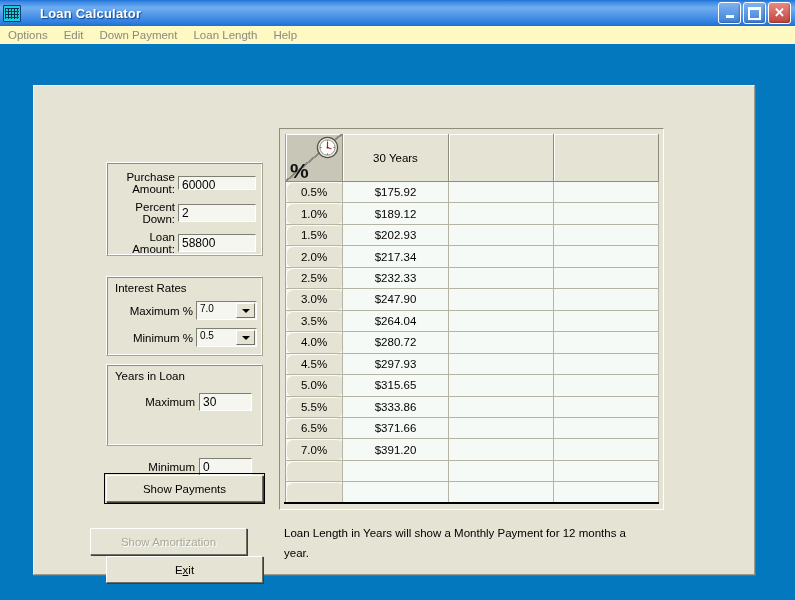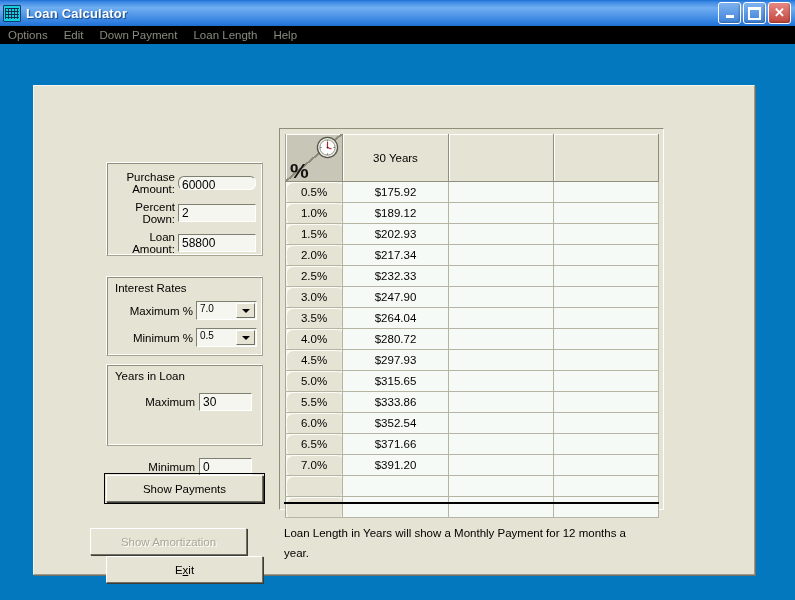--- a/index.html
+++ b/index.html
@@ -24,38 +24,39 @@
   #app-icon::after{
     content:"";position:absolute;left:1px;top:2px;right:1px;bottom:2px;
     background:
       repeating-linear-gradient(to right,#0a2f55 0 1px,transparent 1px 3px),
       repeating-linear-gradient(to bottom,#0a2f55 0 1px,transparent 1px 3px);
   }
   #title-text{
     color:#ffffff;font-size:13px;font-weight:bold;
     text-shadow:1px 1px 1px rgba(0,40,90,.7);
     letter-spacing:.2px;
+    margin-left:14px;
   }
   #win-buttons{margin-left:auto;display:flex;gap:2px;padding-right:4px;}
   .wbtn{
     width:21px;height:20px;border:1px solid #ffffff;border-radius:3px;
     display:flex;align-items:center;justify-content:center;
     font-size:11px;color:#fff;font-weight:bold;
     box-shadow:inset -1px -1px 2px rgba(0,0,0,.25);
   }
   .wbtn.min{background:linear-gradient(to bottom,#7fb3ef,#3f82da);}
   .wbtn.max{background:linear-gradient(to bottom,#7fb3ef,#3f82da);}
   .wbtn.close{background:linear-gradient(to bottom,#e88a84,#c1453d);border-color:#fff;}
   .gl-min{width:8px;height:3px;background:#fff;margin-top:6px;}
   .gl-max{width:9px;height:8px;border:2px solid #fff;border-top-width:3px;}
   .gl-close{font-size:13px;line-height:12px;font-family:"Liberation Sans",sans-serif;}
   
   #menubar{
     position:absolute;left:0;top:26px;width:795px;height:18px;
-    background:#000000;display:flex;align-items:center;
+    background:#fef9c3;display:flex;align-items:center;
   }
   .menu-item{
     font-size:11.5px;color:#8a8a7e;padding:1px 8px;white-space:nowrap;
   }
   
   #client{
     position:absolute;left:0;top:44px;width:795px;height:556px;
     background:#0478be;
   }
   
@@ -200,21 +201,21 @@
 <div id="client">
 
   <div id="panel">
 
     <div class="groupbox" style="left:72px;top:76px;width:155px;height:92px;">
       <div class="fieldrow" style="left:6px;top:8px;width:100%;">
         <div class="flabel" style="width:62px;">
           <span>Purchase</span><br>
           <span>Amount:</span>
         </div>
-        <div class="tbox" style="width:78px;height:14px;margin-left:3px;border-radius:6px;">60000</div>
+        <div class="tbox" style="width:78px;height:14px;margin-left:3px;">60000</div>
       </div>
       <div class="fieldrow" style="left:6px;top:38px;width:100%;">
         <div class="flabel" style="width:62px;">
           <span>Percent</span><br>
           <span>Down:</span>
         </div>
         <div class="tbox" style="width:78px;height:18px;margin-left:3px;">2</div>
       </div>
       <div class="fieldrow" style="left:6px;top:68px;width:100%;">
         <div class="flabel" style="width:62px;">
@@ -356,26 +357,20 @@
               <td class="empty-cell"></td>
               <td class="empty-cell"></td>
             </tr>
             <tr>
               <td class="rate-cell">5.5%</td>
               <td class="val-cell">$333.86</td>
               <td class="empty-cell"></td>
               <td class="empty-cell"></td>
             </tr>
             <tr>
-              <td class="rate-cell">6.0%</td>
-              <td class="val-cell">$352.54</td>
-              <td class="empty-cell"></td>
-              <td class="empty-cell"></td>
-            </tr>
-            <tr>
               <td class="rate-cell">6.5%</td>
               <td class="val-cell">$371.66</td>
               <td class="empty-cell"></td>
               <td class="empty-cell"></td>
             </tr>
             <tr>
               <td class="rate-cell">7.0%</td>
               <td class="val-cell">$391.20</td>
               <td class="empty-cell"></td>
               <td class="empty-cell"></td>

